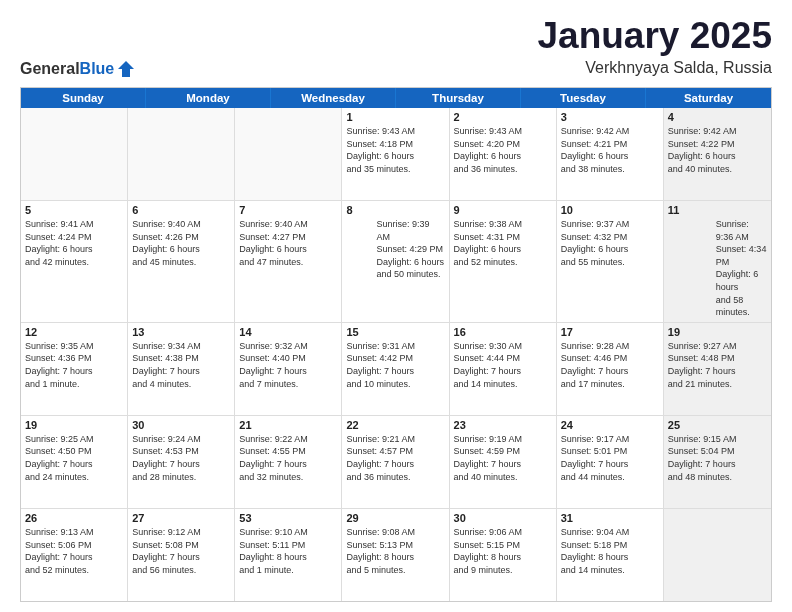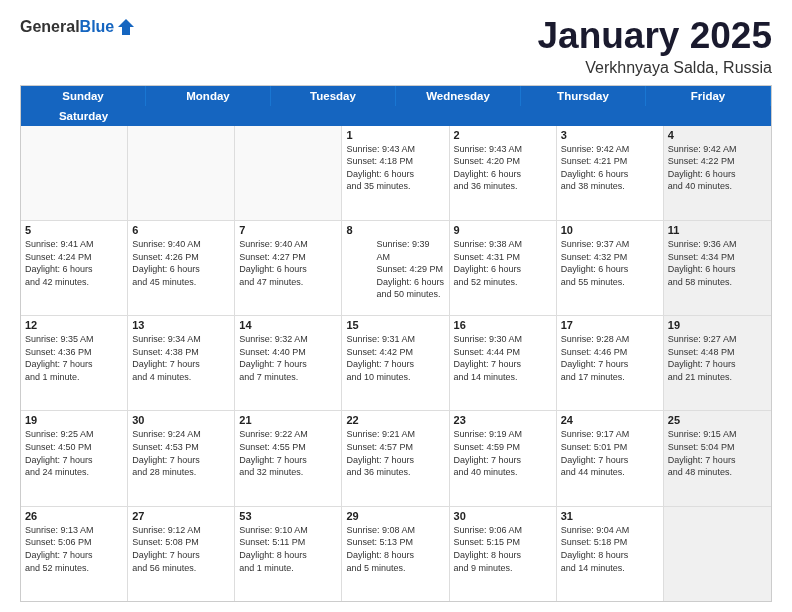--- a/index.html
+++ b/index.html
@@ -20,20 +20,21 @@
     .header {
       display: flex;
       justify-content: space-between;
       align-items: flex-start;
       margin-bottom: 8px;
     }
     .logo {
       display: flex;
       flex-direction: column;
       align-items: flex-start;
+      margin-top: 42px;
     }
     .logo-text {
       display: flex;
       align-items: center;
       font-size: 18px;
       font-weight: bold;
       color: #1a1a2e;
     }
     .logo-general { color: #333; font-size: 16px; font-weight: bold; }
     .logo-blue { color: #1565c0; font-size: 16px; font-weight: bold; }
@@ -131,24 +132,23 @@
     <div class="title-block">
       <div class="month-title">January 2025</div>
       <div class="location-title">Verkhnyaya Salda, Russia</div>
     </div>
   </div>
 
   <div class="calendar">
     <div class="cal-header" id="cal-header">
         <div class="cal-header-cell">Sunday</div>
         <div class="cal-header-cell">Monday</div>
-        <div class="cal-header-cell">Tuesday</div>
         <div class="cal-header-cell">Wednesday</div>
         <div class="cal-header-cell">Thursday</div>
-        <div class="cal-header-cell">Friday</div>
+        <div class="cal-header-cell">Tuesday</div>
         <div class="cal-header-cell">Saturday</div>
       </div>
     <div class="cal-body" id="cal-body">
         <div class="cal-row">
           <div class="cal-cell empty"></div>
           <div class="cal-cell empty"></div>
           <div class="cal-cell empty"></div>
           <div class="cal-cell">
             <div class="day-num">1</div>
             <div class="cell-text" style="white-space: pre-line;">Sunrise: 9:43 AM
@@ -216,21 +216,21 @@
           </div>
           <div class="cal-cell">
             <div class="day-num">10</div>
             <div class="cell-text" style="white-space: pre-line;">Sunrise: 9:37 AM
 Sunset: 4:32 PM
 Daylight: 6 hours
 and 55 minutes.</div>
           </div>
           <div class="cal-cell shaded">
             <div class="day-num">11</div>
-            <div class="cell-text" style="white-space: pre-line;">Sunrise: 9:36 AM
+            <div class="cell-text" style="white-space: pre-line; margin-left: 48px;">Sunrise: 9:36 AM
 Sunset: 4:34 PM
 Daylight: 6 hours
 and 58 minutes.</div>
           </div>
         </div>
         <div class="cal-row">
           <div class="cal-cell">
             <div class="day-num">12</div>
             <div class="cell-text" style="white-space: pre-line;">Sunrise: 9:35 AM
 Sunset: 4:36 PM

